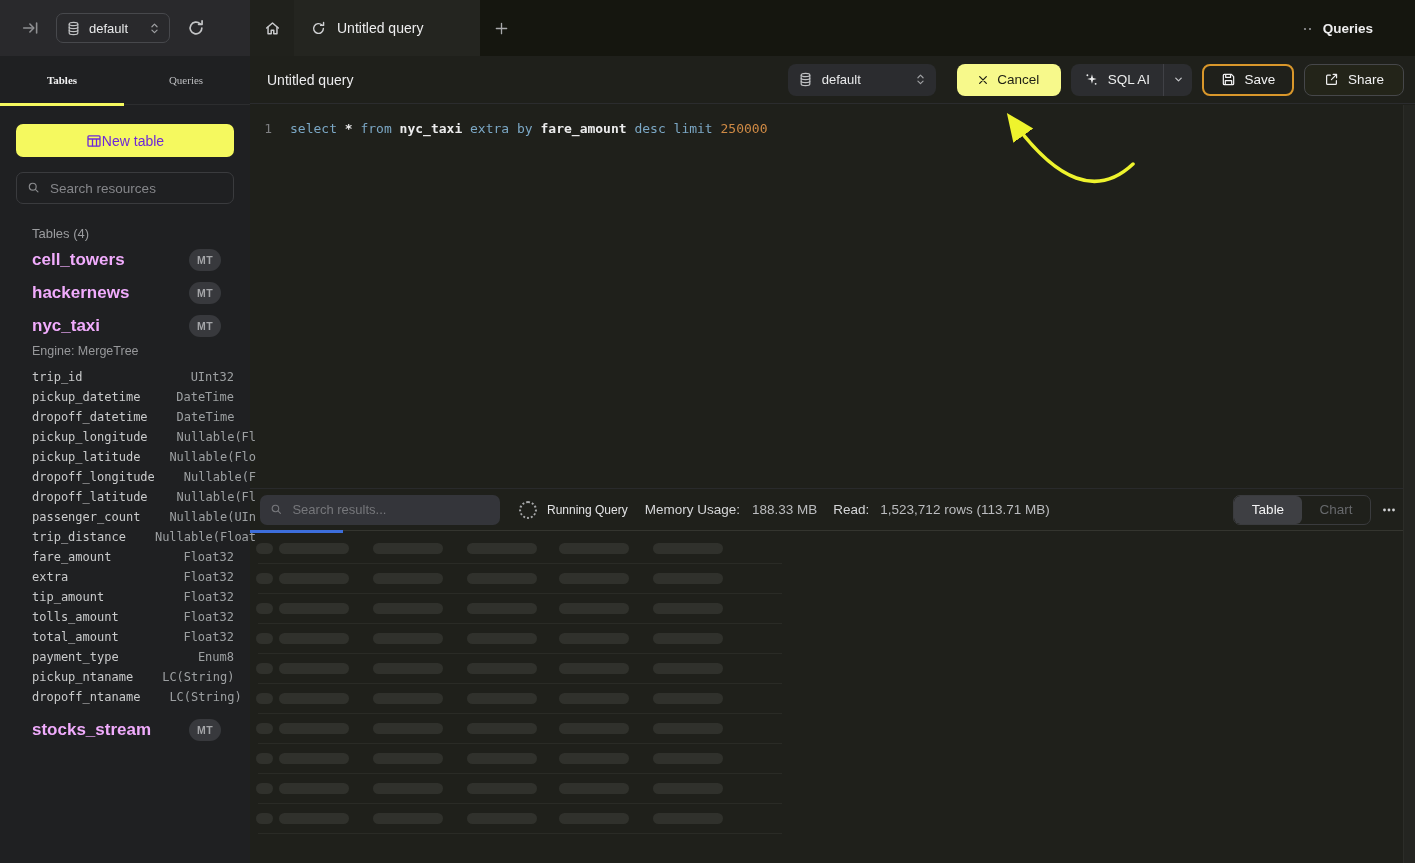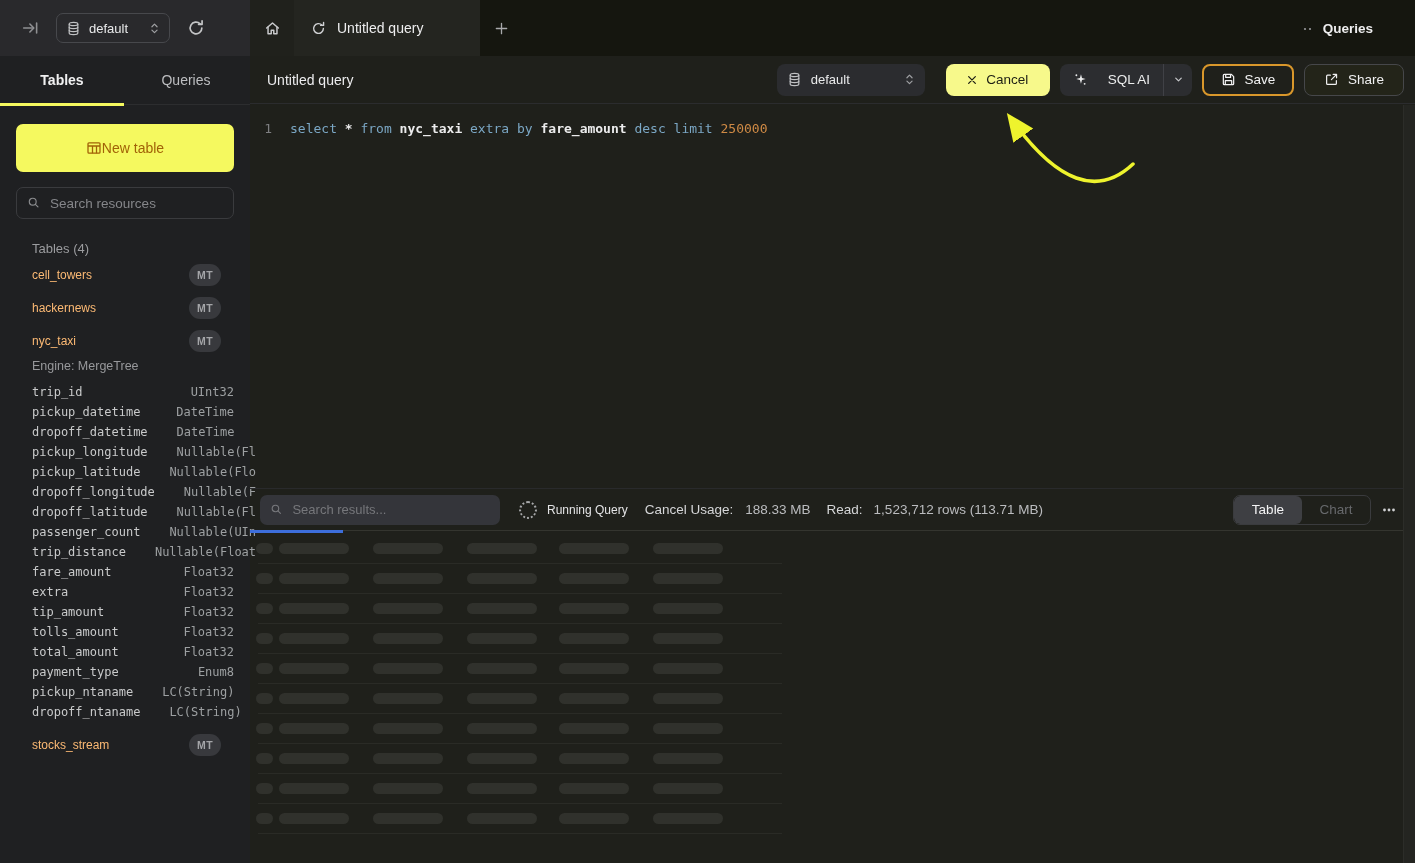--- a/index.html
+++ b/index.html
@@ -21,37 +21,37 @@
               color:#ededee;font-size:14px;box-sizing:border-box;}
   .tab-active .tab-spin{color:#cfd0d2;width:15px;height:15px;}
   .plus-btn{width:42px;display:flex;align-items:center;justify-content:center;color:#a8a9ab;}
   .topbar-right{margin-left:auto;display:flex;align-items:center;gap:9px;padding-right:42px;
                 color:#eeeeef;font-size:13.5px;font-weight:600;}
   .queries-dots{color:#97989b;margin-top:2px;}
 
   
   .sidebar{position:absolute;left:0;top:56px;width:250px;bottom:0;background:#1f2022;box-sizing:border-box;}
   .side-tabs{height:48px;display:flex;border-bottom:1px solid #2c2d2f;position:relative;}
-  .side-tab{width:124px;display:flex;align-items:center;justify-content:center;font-size:14px;}
+  .side-tab{width:124px;display:flex;align-items:center;justify-content:center;font-size:11px;font-family:Liberation Serif, serif;}
   .side-tab.active{color:#f0f0f1;font-weight:700;position:relative;}
   .side-tab.active::after{content:"";position:absolute;left:0;right:0;bottom:-2px;height:3px;background:var(--accent-yellow);}
   .side-tab.inactive{color:#bdbec1;}
   .side-body{padding:19px 16px 0;box-sizing:border-box;}
-  .new-table-btn{height:48px;background:var(--accent-yellow);border-radius:7px;display:flex;align-items:center;
-                 justify-content:center;color:#a16207;font-size:14px;font-weight:500;border:none;width:100%;cursor:pointer;}
+  .new-table-btn{height:33px;background:var(--accent-yellow);border-radius:7px;display:flex;align-items:center;
+                 justify-content:center;color:#6d28d9;font-size:14px;font-weight:500;border:none;width:100%;cursor:pointer;}
   .side-search{margin-top:15px;height:32px;border:1px solid #3a3b3e;border-radius:7px;display:flex;align-items:center;
                padding:0 10px;gap:8px;color:#8a8b8e;box-sizing:border-box;background:transparent;}
   .side-search input{background:transparent;border:none;outline:none;color:#d7d8d9;font-size:13.5px;width:100%;
                      font-family:"Liberation Sans",sans-serif;}
   .side-search input::placeholder{color:#85868a;}
   .section-label{margin:22px 0 6px 16px;font-size:13px;color:#9b9c9f;}
   .side-list{padding-left:16px;}
   .tbl-row{height:26px;margin-top:7px;display:flex;align-items:center;justify-content:space-between;padding-right:13px;cursor:pointer;}
   .tbl-row:first-child{margin-top:6px;}
-  .tbl-name{font-size:12px;font-weight:400;color:#fdba74;}
+  .tbl-name{font-size:17px;font-weight:700;color:#f0abfc;}
   .mt-badge{width:32px;height:22px;border-radius:11px;background:#38393d;color:#a4a5a8;font-size:10.5px;
             font-weight:700;display:flex;align-items:center;justify-content:center;letter-spacing:.3px;text-align:right;}
   .engine-line{margin-top:3px;height:17px;font-size:12.5px;color:#97989b;display:flex;align-items:center;}
   .col-list{margin-top:8px;margin-bottom:2px;}
   .col-row{height:20px;display:flex;align-items:center;justify-content:space-between;
            font-family:"DejaVu Sans Mono","Liberation Mono",monospace;font-size:12px;gap:29px;}
   .col-name{color:#c9cacb;}
   .col-type{color:#9da0a2;}
   .tbl-row.last{margin-top:10px;}
 
@@ -60,21 +60,21 @@
                display:flex;align-items:center;padding:0 11px 0 17px;box-sizing:border-box;background:#1f201b;}
   .qh-title{font-size:14px;color:#ececee;}
   .qh-actions{margin-left:auto;display:flex;align-items:center;gap:10px;}
   .qh-db{height:32px;min-width:148px;background:#2b2c2f;border-radius:8px;display:flex;align-items:center;
          padding:0 10px;gap:9px;font-size:13px;color:#e9eaeb;box-sizing:border-box;cursor:pointer;}
   .qh-db .caret{margin-left:auto;color:#9fa0a3;}
   .cancel-btn{height:32px;min-width:104px;margin-left:11px;background:var(--cancel-yellow);border:none;border-radius:8px;
               display:flex;align-items:center;justify-content:center;gap:9px;color:#1d1e14;font-size:13.5px;cursor:pointer;}
   .sqlai-btn{height:32px;background:#2c2d30;border-radius:8px;display:flex;align-items:stretch;color:#eceded;
              font-size:13.5px;cursor:pointer;overflow:hidden;}
-  .sqlai-main{display:flex;align-items:center;gap:20px;padding:0 13px;}
+  .sqlai-main{display:flex;align-items:center;gap:9px;padding:0 13px;}
   .sqlai-caret{width:28px;display:flex;align-items:center;justify-content:center;border-left:1px solid #404146;color:#c3c4c7;}
   .save-btn{height:32px;min-width:92px;background:transparent;border:2px solid var(--save-border);border-radius:8px;
             display:flex;align-items:center;justify-content:center;gap:9px;color:#f2f2f3;font-size:13.5px;
             font-weight:500;box-sizing:border-box;cursor:pointer;}
   .share-btn{height:32px;min-width:100px;background:#232419;border:1px solid #46474a;border-radius:8px;
              display:flex;align-items:center;justify-content:center;gap:9px;color:#f0f0f1;font-size:13.5px;
              box-sizing:border-box;cursor:pointer;}
 
   
   .editor{position:absolute;left:250px;top:105px;right:11px;height:383px;}
@@ -401,21 +401,21 @@
       <span style="width:14px;height:14px;">
         <svg viewBox="0 0 16 16" fill="none" stroke="currentColor" stroke-width="1.4" stroke-linecap="round">
             <circle cx="7" cy="7" r="4.2"></circle>
             <path d="m10.2 10.2 3.2 3.2"></path>
           </svg>
       </span>
       <input type="text" placeholder="Search results..." style="">
     </div>
     <span class="spinner"></span>
     <span class="res-status">Running Query</span>
-    <span class="res-mem-label">Cancel Usage:</span>
+    <span class="res-mem-label">Memory Usage:</span>
     <span class="res-mem-value">188.33 MB</span>
     <span class="res-read-label">Read:</span>
     <span class="res-read-value">1,523,712 rows (113.71 MB)</span>
     <div class="view-toggle">
       <div class="seg active">Table</div>
       <div class="seg inactive">Chart</div>
     </div>
     <span class="more-btn">
       <svg viewBox="0 0 16 16" fill="currentColor">
           <circle cx="3.5" cy="8" r="1.4"></circle>

